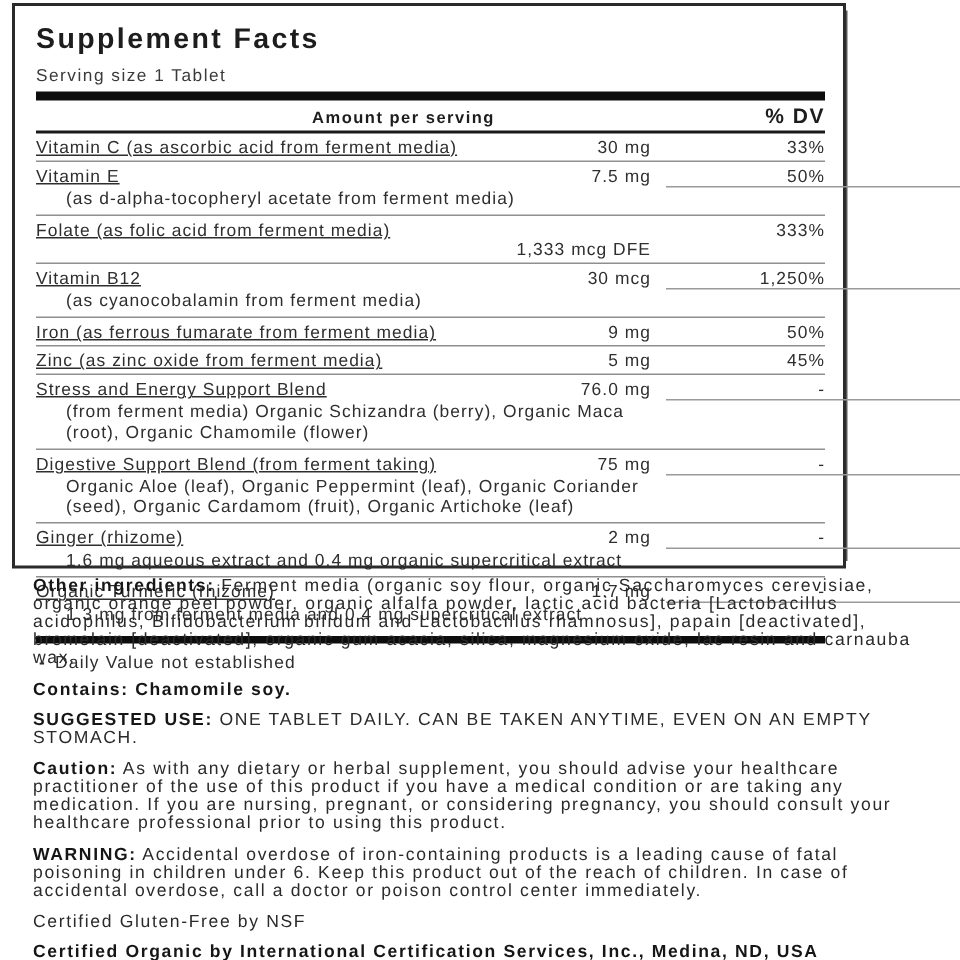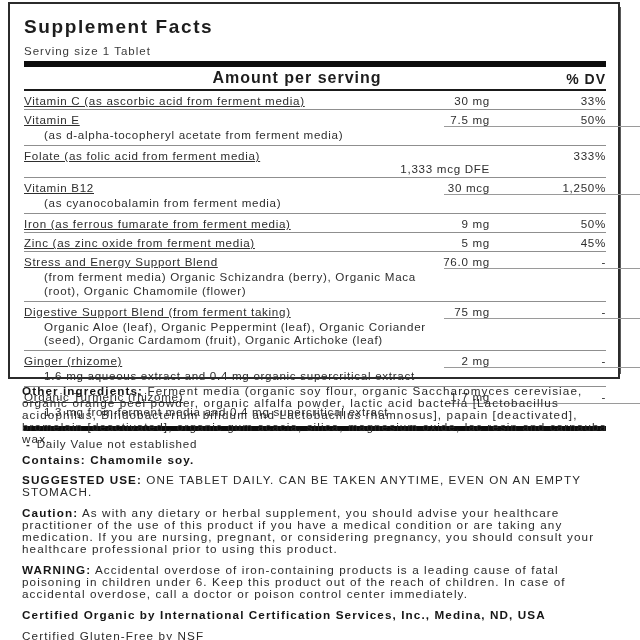--- a/index.html
+++ b/index.html
@@ -1,33 +1,33 @@
 <!DOCTYPE html>
 <html><head>
 <meta charset="utf-8">
 <style>
   * { margin:0; padding:0; box-sizing:border-box; }
   html,body { width:640px; height:640px; background:#ffffff; overflow:hidden; }
   body { font-family:"Liberation Sans", sans-serif; color:#1d1d1d; }
 
   
   .sf-panel {
-    position:absolute; left:8px; top:2px; width:612px; height:377px;
+    position:absolute; left:8px; top:2px; width:556px; height:377px;
     border:2px solid #2b2b2b; background:#fff; padding:8px 12px 0 14px;
     box-shadow: 6px 0 0 -5px #5a5a5a; 
   }
   .sf-title { font-size:19px; font-weight:bold; letter-spacing:1.6px; margin-top:4px; }
   .sf-serving { font-size:11.5px; letter-spacing:1px; margin-top:7px; color:#3a3a3a; }
   .sf-bar { height:6px; background:#0d0d0d; margin-top:4px; }
   .sf-bar-bottom { height:5px; background:#0d0d0d; margin-top:3px; }
 
   .sf-head { display:grid; grid-template-columns:1fr 112px 116px; align-items:end;
              border-bottom:2px solid #1a1a1a; padding:2px 0 2px 0; }
   .sf-head .amt-h { grid-column:1 / span 2; text-align:center; font-weight:bold;
-                    font-size:16px; letter-spacing:1px; transform:translateX(40px); }
+                    font-size:11px; letter-spacing:1px; transform:translateX(40px); }
   .sf-head .dv-h  { text-align:right; font-weight:bold; font-size:14px; letter-spacing:1px; }
 
   .sf-rows { font-size:11.6px; letter-spacing:0.7px; color:#2e2e2e; }
   .sf-row  { border-bottom:1px solid #8f8f8f; padding:1px 0 2px 0; }
   .sf-row:last-child { border-bottom:none; }
   .sf-line1 { display:grid; grid-template-columns:1fr 112px 116px; align-items:baseline; }
   .sf-name { padding-top:2px;text-decoration:underline; }
   .sf-amt  { text-align:right; white-space:nowrap; padding-top:2px; }
   .sf-dv   { text-align:right; white-space:nowrap; padding-top:2px; }
   .sf-amt2 { display:grid; grid-template-columns:1fr 150px 116px; }
@@ -156,16 +156,16 @@
     <span class="mark">-</span><span>Daily Value not established</span>
   </div>
 </div>
 
 <div class="info">
   <p class="para" id="other-ingredients"><span class="b">Other ingredients: </span><span>Ferment media (organic soy flour, organic </span><span class="i">Saccharomyces cerevisiae</span><span>, organic orange peel powder, organic alfalfa powder, lactic acid bacteria [</span><span class="i">Lactobacillus acidophilus</span><span>, </span><span class="i">Bifidobacterium bifidum</span><span> and </span><span class="i">Lactobacillus rhamnosus</span><span>], papain [deactivated], bromelain [deactivated], organic gum acacia, silica, magnesium oxide, lac resin and carnauba wax.</span></p>
   <p class="para"><span class="b">Contains: Chamomile soy.</span></p>
   <p class="para"><span class="b">SUGGESTED USE:</span><span> ONE TABLET DAILY. CAN BE TAKEN ANYTIME, EVEN ON AN EMPTY STOMACH.</span></p>
   <p class="para"><span class="b">Caution:</span><span> As with any dietary or herbal supplement, you should advise your healthcare practitioner of the use of this product if you have a medical condition or are taking any medication. If you are nursing, pregnant, or considering pregnancy, you should consult your healthcare professional prior to using this product.</span></p>
   <p class="para"><span class="b">WARNING:</span><span> Accidental overdose of iron-containing products is a leading cause of fatal poisoning in children under 6. Keep this product out of the reach of children. In case of accidental overdose, call a doctor or poison control center immediately.</span></p>
+  <p class="para gap-sm">Certified Gluten-Free by NSF</p>
   <p class="para"><span class="b">Certified Organic by International Certification Services, Inc., Medina, ND, USA</span></p>
-  <p class="para gap-sm">Certified Gluten-Free by NSF</p>
 
 </div>
 
 </body></html>

